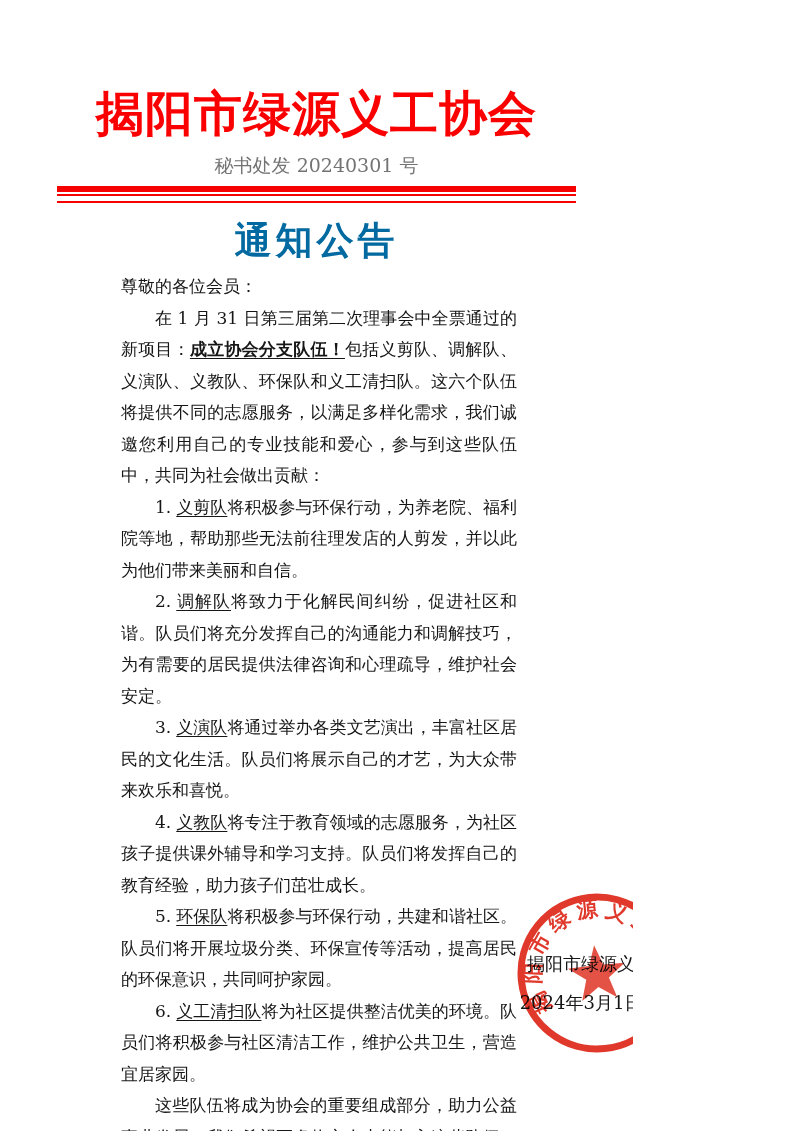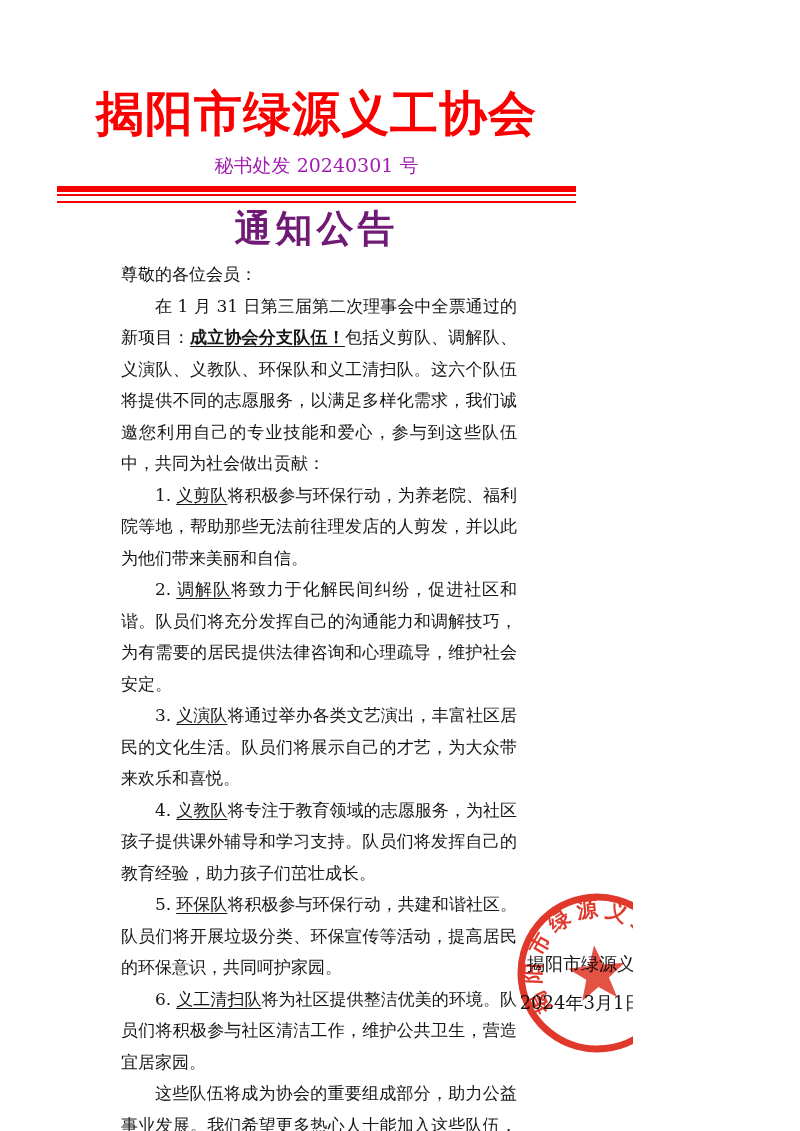--- a/index.html
+++ b/index.html
@@ -17,39 +17,39 @@
     text-align:center;
     color:#fb0000;
     font-size:48px;
     font-weight:bold;
     line-height:54px;
     letter-spacing:1px;
     margin:0;
   }
   .doc-no{
     text-align:center;
-    color:#a21caf;
+    color:#737373;
     font-size:19px;
     line-height:24px;
     margin-top:13px;
   }
   .divider{margin:9px 57px 0 57px;}
   .divider .bar1{height:6px;background:#f70000;}
   .divider .gap1{height:2px;background:#ffffff;}
   .divider .bar2{height:2px;background:#f70000;}
   .divider .gap2{height:5px;background:#ffffff;}
   .divider .bar3{height:2px;background:#f70000;}
   .notice-title{
     text-align:center;
     font-size:37px;
     font-weight:bold;
     letter-spacing:4px;
     line-height:46px;
-    margin-top:2px;
-    color:#701a75;
+    margin-top:14px;
+    color:#0369a1;
   }
   .doc-body{
     margin:8px 116px 0 121px;
     font-size:17px;
     line-height:31.5px;
     text-align:justify;
     color:#161616;
   }
   .doc-body p{margin:0;text-indent:2em;}
   .doc-body p.salutation{text-indent:0;}

